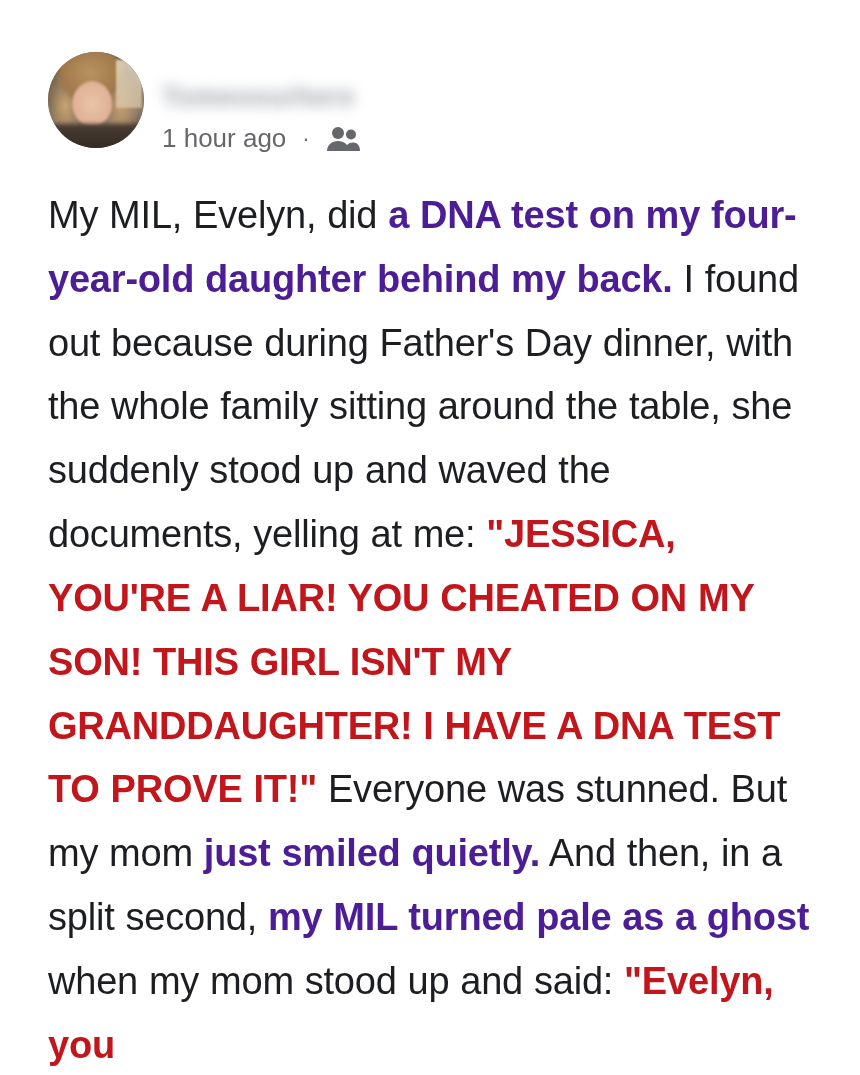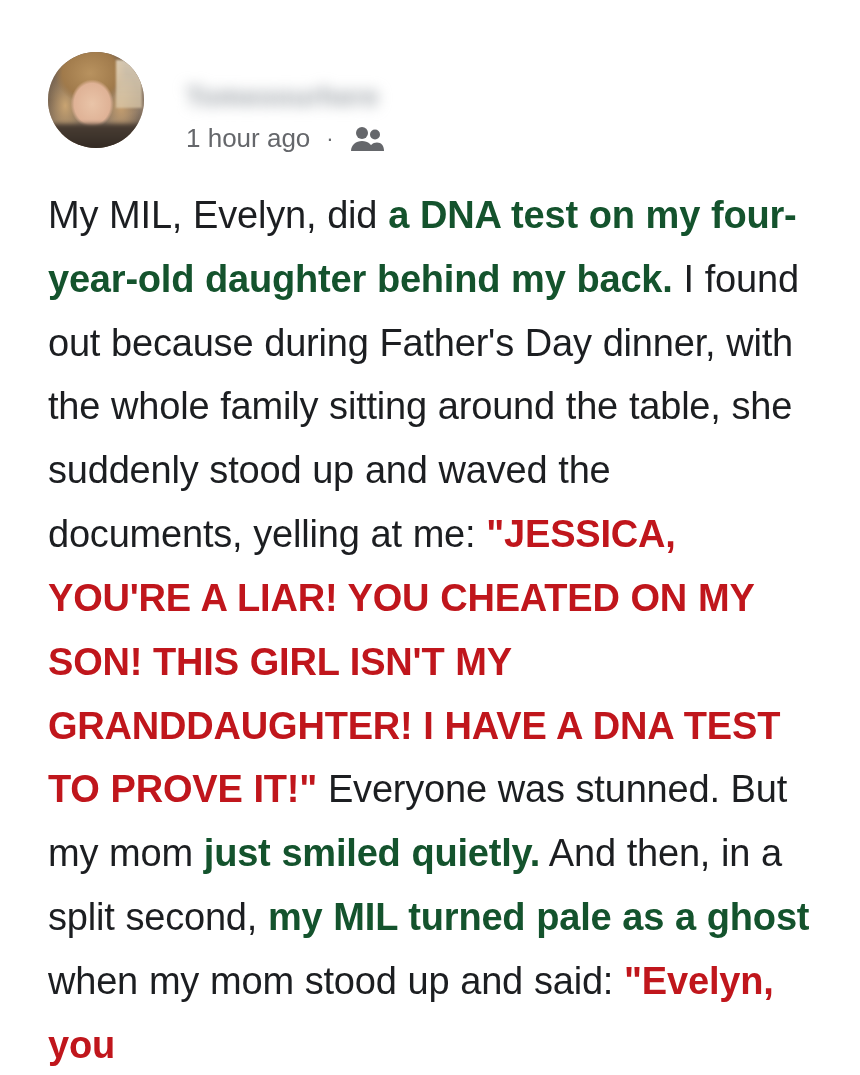--- a/index.html
+++ b/index.html
@@ -64,21 +64,20 @@
     width: 110px;
     height: 30px;
     background: linear-gradient(180deg, #4a3e34 0%, #2e2620 100%);
     filter: blur(2px);
   }
   .header-text {
     padding-top: 30px;
     display: flex;
     flex-direction: column;
     gap: 10px;
-    margin-left: 24px;
   }
   .username-blur {
     display: inline-block;
     font-size: 27px;
     font-weight: 700;
     color: #9aa0a6;
     filter: blur(7px);
     letter-spacing: .5px;
     user-select: none;
   }
@@ -101,21 +100,21 @@
   .post-body {
     margin-top: 14px;
     font-size: 38px;
     line-height: 1.68;
     color: #1c1e21;
     letter-spacing: -0.2px;
     word-spacing: 0.5px;
   }
   .post-body b {
     font-weight: 700;
-    color: #14532d;
+    color: #4c1d95;
   }
   .shout {
     color: #c0161c;
     font-weight: 700;
   }
   .fade-bottom {
     position: absolute;
     left: 0;
     right: 0;
     bottom: 0;

